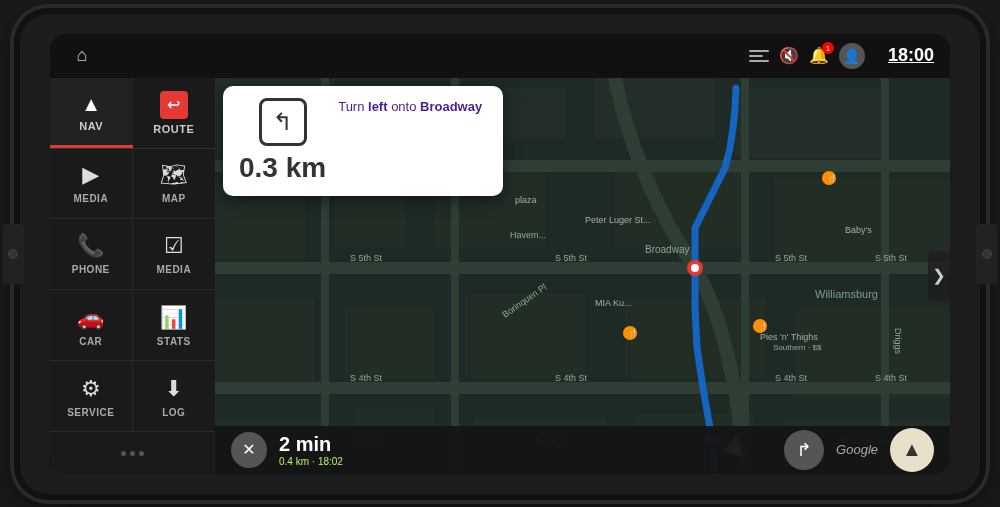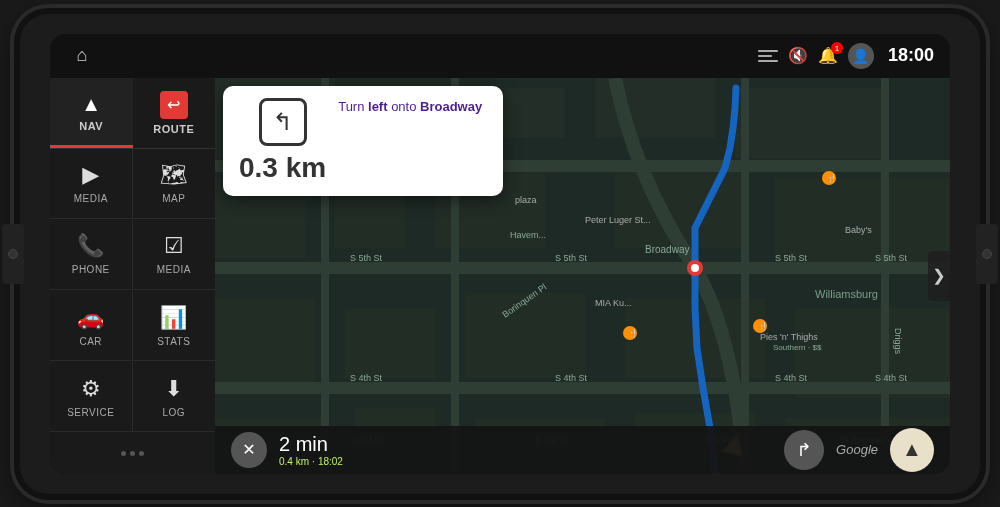--- a/index.html
+++ b/index.html
@@ -107,21 +107,22 @@
       border-radius: 50%;
       display: flex;
       align-items: center;
       justify-content: center;
     }
 
     .status-time {
       color: white;
       font-size: 18px;
       font-weight: bold;
-      margin-left: 4px;
+      margin-left: 13px;
+      text-decoration: underline;
     }
 
     
     .main-content {
       flex: 1;
       display: flex;
       overflow: hidden;
     }
 
     
@@ -213,21 +214,21 @@
     }
 
     .sidebar-item-icon {
       font-size: 22px;
       color: #ddd;
     }
 
     .sidebar-item-label {
       font-size: 10px;
       color: #aaa;
-      font-weight: 400;
+      font-weight: 700;
       letter-spacing: 0.5px;
     }
 
     .sidebar-dots {
       height: 40px;
       display: flex;
       align-items: center;
       justify-content: center;
       gap: 4px;
     }
@@ -343,21 +344,21 @@
       display: flex;
       align-items: center;
       justify-content: center;
       cursor: pointer;
       color: white;
       font-size: 16px;
     }
 
     .bottom-time {
       font-size: 20px;
-      font-weight: normal;
+      font-weight: bold;
       color: white;
     }
 
     .bottom-subtitle {
       font-size: 10px;
       color: #bef264;
     }
 
     .bottom-spacer { flex: 1; }
 

